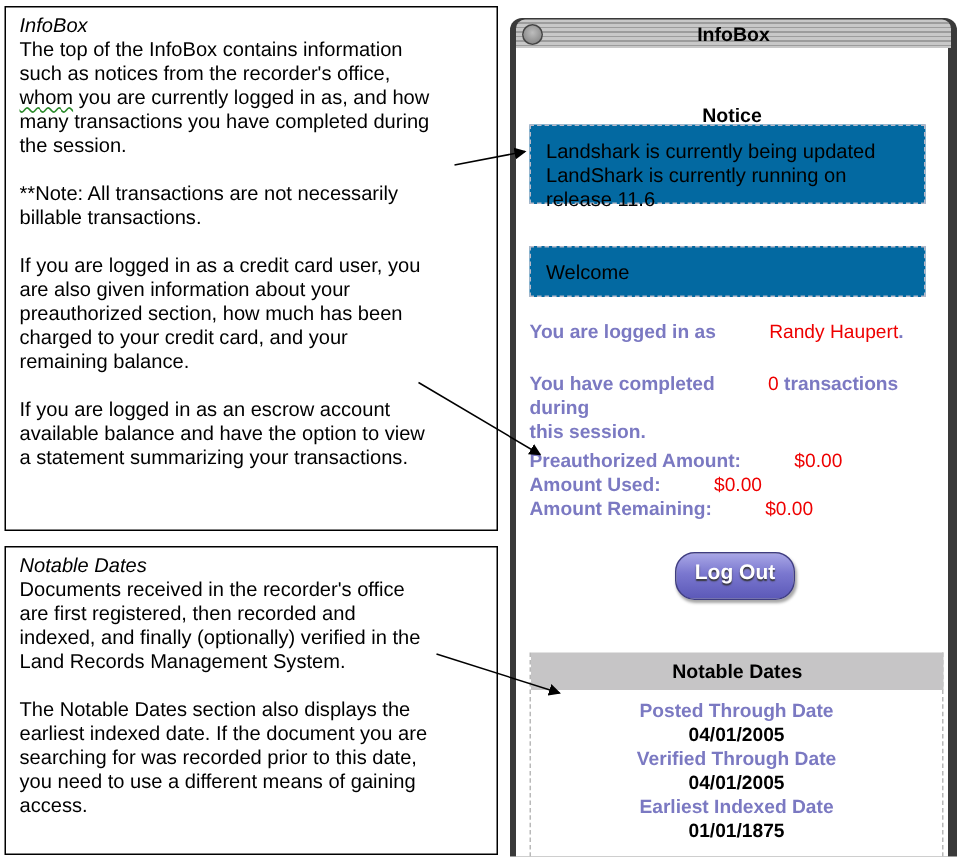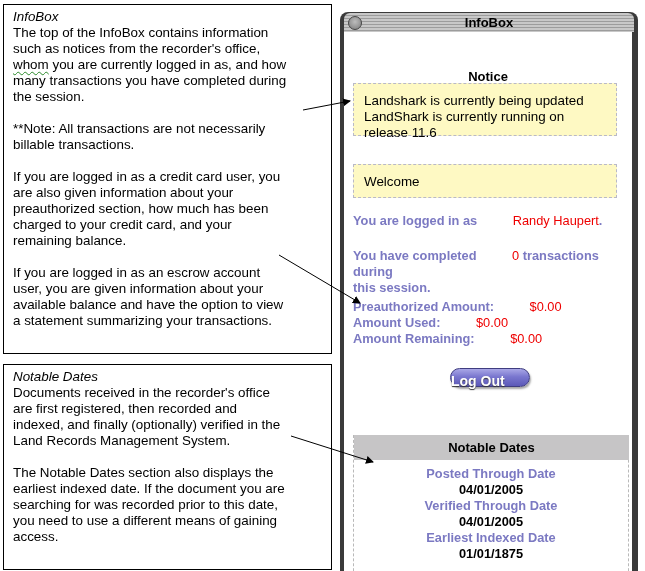--- a/index.html
+++ b/index.html
@@ -19,37 +19,37 @@
   #titlebar { position:absolute; left:4px; top:1px; right:4px; height:19px; border-radius:6px 6px 0 0;
               background:repeating-linear-gradient(to bottom,#c8c8c8 0px,#c8c8c8 2px,#9c9c9c 2px,#9c9c9c 3px); }
   #title-text { position:absolute; left:0; right:0; top:2px; text-align:center; font-weight:bold;
                 font-size:13px; color:#000; }
   #close-btn { position:absolute; left:4px; top:3px; width:12px; height:12px; border-radius:50%;
                background:radial-gradient(circle at 50% 40%,#bdbdbd,#7b7b7b); border:1px solid #444; }
   #body { position:absolute; left:4px; top:20px; right:6px; bottom:0; background:#fff; }
 
   .notice { position:absolute; left:0; right:0; top:9px; text-align:center; color:#000000;
             font-weight:bold; font-size:13px;margin-top:28px; }
-  .yellow { position:absolute; left:9px; width:264px; background:#fef9c3;
+  .yellow { position:absolute; left:9px; width:264px; background:#0369a1;
             border:1px dashed #b9b9c8; padding:0 10px; font-size:13.4px; line-height:16px; color:#000; }
   #msg-box { top:51px; height:53px; padding-top:9px; box-sizing:border-box; }
   #welcome-box { top:132px; height:34px; padding-top:9px; box-sizing:border-box; }
   .purple { color:#7b79c2; font-weight:bold; font-size:12.8px; }
   .red { color:#ee0000; font-weight:normal;padding-left:32px; }
   .line { position:absolute; left:9px; right:8px; line-height:16px; }
   #logged-line { top:181px; }
   #tx-line { top:216px; }
   #amt-1 { top:267px; }
   #amt-2 { top:283px; }
   #amt-3 { top:299px; }
 
-  #logout { position:absolute; left:106px; top:336px; width:80px; height:19px; border-radius:13px;
+  #logout { position:absolute; left:106px; top:336px; width:80px; height:32px; border-radius:13px;
             background:linear-gradient(to bottom,#a9a7e6 0%,#7a77cf 45%,#5c59b8 100%);
             border:1px solid #3f3d80; box-shadow:1px 2px 2px rgba(0,0,0,0.35);
-            color:#fff; font-weight:bold; font-size:14px; text-align:left; line-height:24px;
+            color:#fff; font-weight:bold; font-size:14px; text-align:center; line-height:24px;
             text-shadow:0 1px 1px #333; cursor:pointer; box-sizing:border-box; }
 
   #dates { position:absolute; left:9px; top:403px; width:274px; height:150px;
            border:1px dashed #b9b9b9; border-top:none; }
   #dates-header { position:absolute; left:0; right:-1px; top:0; height:25px; background:#c6c5c6;
                   text-align:center; font-weight:bold; font-size:13px; line-height:25px; color:#000; }
   .date-label { position:absolute; left:0; right:0; text-align:center; color:#7b79c2; font-weight:bold; font-size:12.8px; }
   .date-val { position:absolute; left:0; right:0; text-align:center; color:#000; font-size:12.8px;font-weight:bold; }
 
   svg#arrows { position:absolute; left:0; top:0; width:645px; height:571px; pointer-events:none; }
@@ -68,21 +68,20 @@
   <p>**Note:  All transactions are not necessarily</p>
   <p>billable transactions.</p>
   <div class="gap"></div>
   <p>If you are logged in as a credit card user, you</p>
   <p>are also given information about your</p>
   <p>preauthorized section, how much has been</p>
   <p>charged to your credit card, and your</p>
   <p>remaining balance.</p>
   <div class="gap"></div>
   <p>If you are logged in as an escrow account</p>
-  <p>user, you are given information about your</p>
   <p>available balance and have the option to view</p>
   <p>a statement summarizing your transactions.</p>
 </div>
 
 <div class="callout" id="callout-2">
   <p class="title">Notable Dates</p>
   <p>Documents received in the recorder's office</p>
   <p>are first registered, then recorded and</p>
   <p>indexed, and finally (optionally) verified in the</p>
   <p>Land Records Management System.</p>

